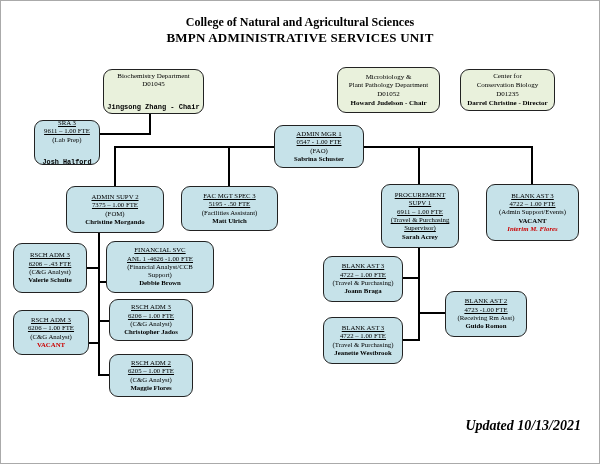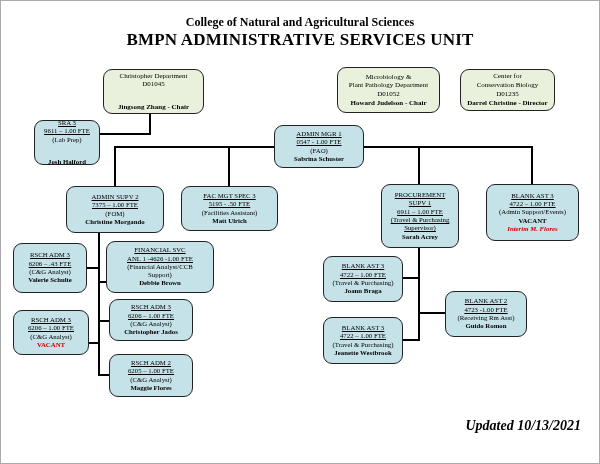--- a/index.html
+++ b/index.html
@@ -4,33 +4,33 @@
 <style>
   html,body{margin:0;padding:0;background:#fff;}
   #page{
     position:relative;width:600px;height:464px;background:#fff;
     font-family:"Liberation Serif","DejaVu Serif",serif;color:#000;
     border:1px solid #aaa;box-sizing:border-box;overflow:hidden;
   }
   #wires{position:absolute;left:0;top:0;z-index:1;}
   .hdr{position:absolute;left:0;top:14px;width:100%;text-align:center;z-index:2;}
   .hdr .l1{font-size:12px;font-weight:bold;}
-  .hdr .l2{font-size:17px;font-weight:bold;letter-spacing:.2px;}
+  .hdr .l2{font-size:13px;font-weight:bold;letter-spacing:.2px;}
   .box{
     position:absolute;z-index:2;box-sizing:border-box;
     border:1.4px solid #222;border-radius:9px;
     display:flex;flex-direction:column;justify-content:center;align-items:center;
     text-align:center;padding:2px 1px;line-height:1.22;
   }
   .dept{background:var(--dept-fill,#e9f1dc);font-size:7px;}
   .staff{background:var(--staff-fill,#c6e2e9);font-size:6.8px;}
   .ln{display:block;width:100%;}
   .u{text-decoration:underline;}
   .nm{font-weight:bold;}
-  .gap{margin-top:14px;}
+  .gap{margin-top:14px;font-family:Liberation Mono, monospace;}
   .red{color:var(--alert-red,#c00);}
   .it{font-style:italic;}
   .foot{
     position:absolute;right:18px;top:417px;z-index:2;
     font-size:14px;font-style:italic;font-weight:bold;
   }
 </style>
 </head>
 <body>
 
@@ -52,21 +52,21 @@
       <path d="M98 281 L105 281"></path>
       <path d="M98 320 L108 320"></path>
       <path d="M88 342 L98 342"></path>
       <path d="M418 247 L418 339 L402 339"></path>
       <path d="M402 277 L418 277"></path>
       <path d="M418 312 L444 312"></path>
     </g>
   </svg>
 
   <div class="box dept" style="left:102px;top:68px;width:101px;height:45px;">
-    <span class="ln">Christopher Department</span>
+    <span class="ln">Biochemistry Department</span>
     <span class="ln">D01045</span>
     <span class="ln nm gap">Jingsong Zhang - Chair</span>
   </div>
 
 
   <div class="box dept" style="left:336px;top:66px;width:103px;height:46px;">
     <span class="ln">Microbiology &amp;</span>
     <span class="ln">Plant Pathology Department</span>
     <span class="ln">D01052</span>
     <span class="ln nm">Howard Judelson - Chair</span>

